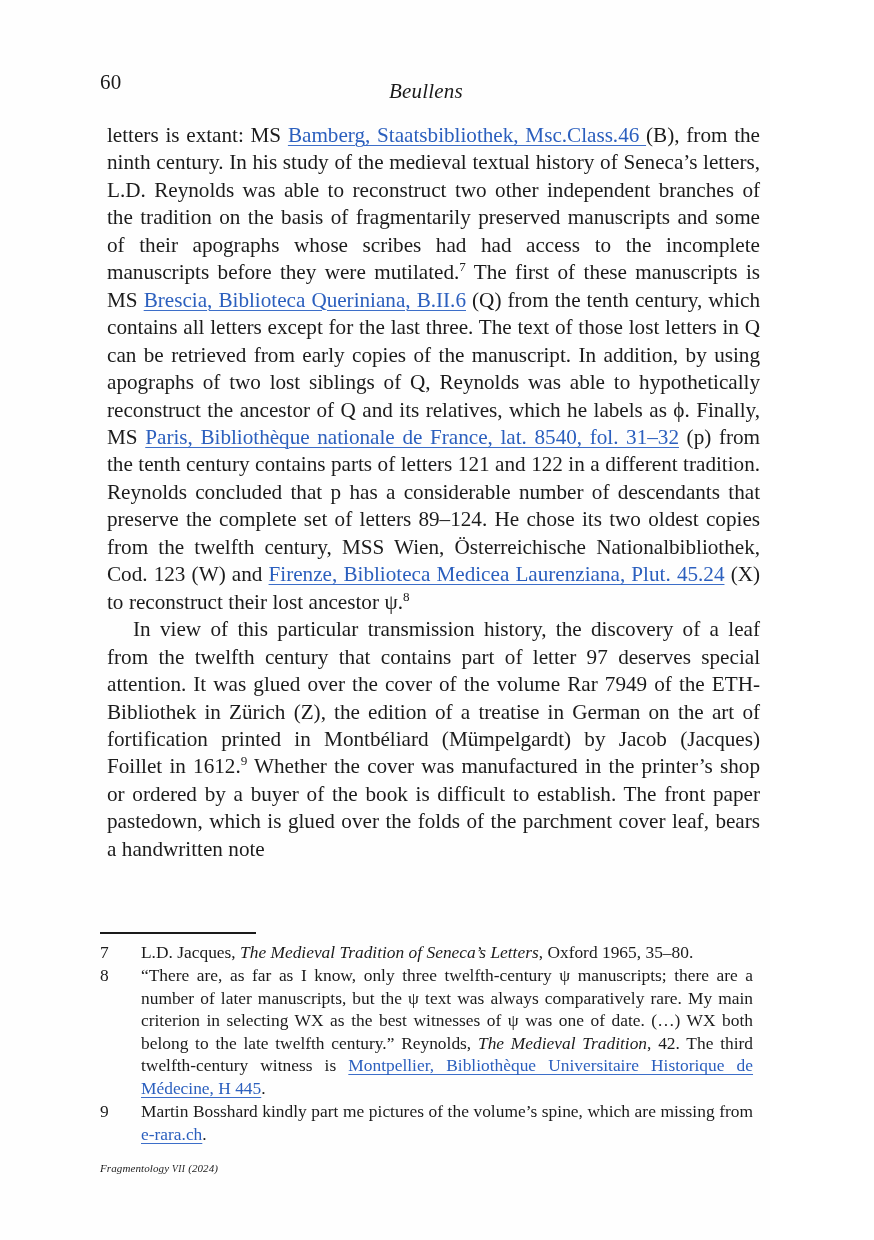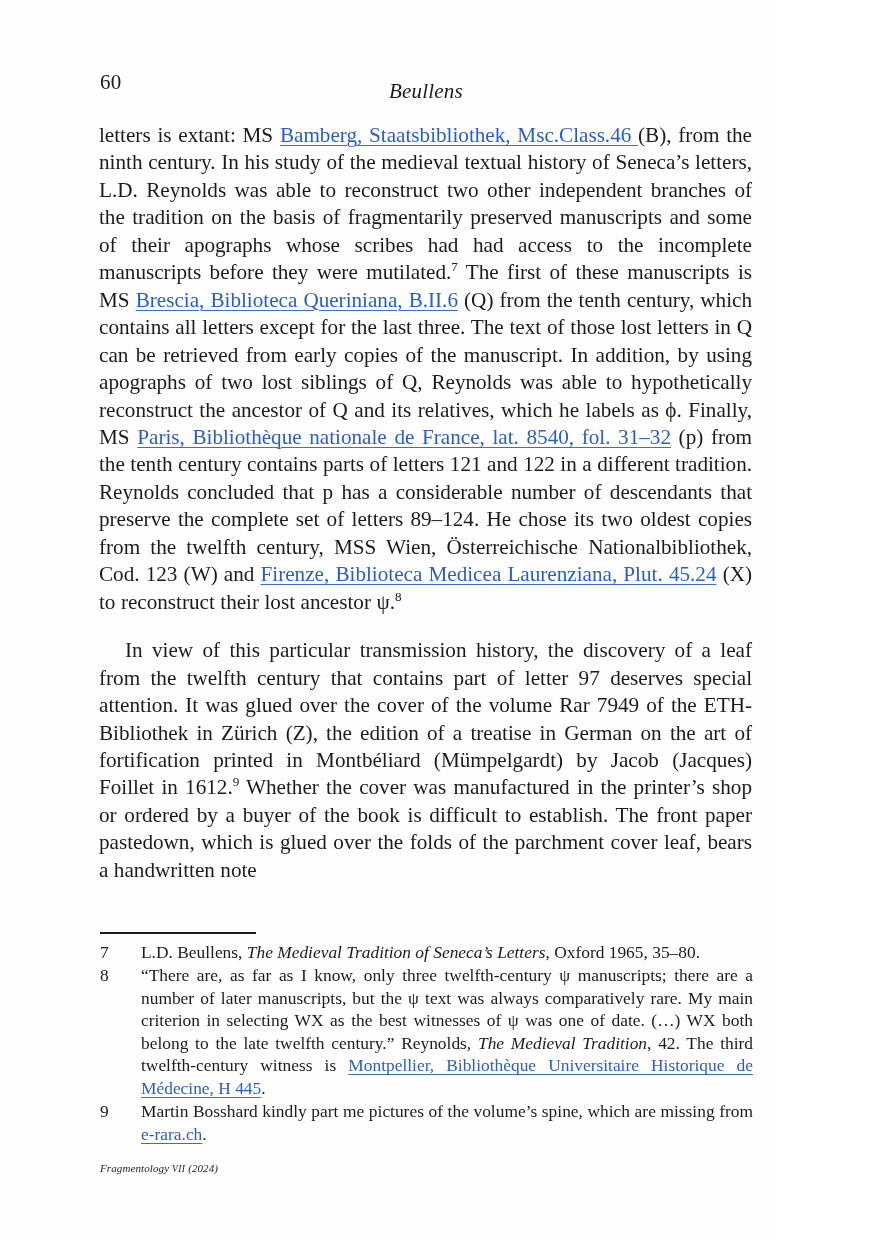--- a/index.html
+++ b/index.html
@@ -50,37 +50,36 @@
     font-style: italic;
     font-size: 21px;
     line-height: 28px;
     letter-spacing: 0.2px;
     color: #1a1a1a;
   }
 
   
   .body-block {
     position: absolute;
-    left: 99px;
+    left: 107px;
     top: 122px;
     width: 653px;
   }
   p.para {
     margin: 0;
     text-align: justify;
     font-size: 21.2px;
     line-height: 27.45px;
     letter-spacing: -0.02px;
     word-spacing: 0.2px;
     color: #1b1b1b;
     hyphens: manual;
   }
   p.para + p.para {
     text-indent: 26px;
-    margin-top: 21px;
   }
 
   a.ref, .ref {
     color: #2b5fbe;
     text-decoration: underline;
     text-decoration-thickness: 1px;
     text-underline-offset: 2.5px;
     text-decoration-color: #3c6ec9;
   }
 
@@ -159,21 +158,21 @@
 
     <p class="para"><span>In view of this particular transmission history, the discovery of a leaf from the twelfth century that contains part of letter 97 deserves special attention. It was glued over the cover of the volume Rar 7949 of the ETH-Bibliothek in Zürich (Z), the edition of a treatise in German on the art of fortification printed in Montbéliard (Mümpelgardt) by Jacob (Jacques) Foillet in 1612.</span><sup class="fnref">9</sup><span> Whether the cover was manufactured in the printer’s shop or ordered by a buyer of the book is difficult to establish. The front paper pastedown, which is glued over the folds of the parchment cover leaf, bears a handwritten note</span></p>
 
   </div>
 
   <div class="fn-rule"></div>
 
   <div class="footnotes">
 
     <div class="fn">
-      <span class="fn-num">7</span><span>L.D. Beullens, </span><i>The Medieval Tradition of Seneca’s Letters</i><span>, Oxford 1965, 35–80.</span>
+      <span class="fn-num">7</span><span>L.D. Jacques, </span><i>The Medieval Tradition of Seneca’s Letters</i><span>, Oxford 1965, 35–80.</span>
     </div>
 
     <div class="fn">
       <span class="fn-num">8</span><span>“There are, as far as I know, only three twelfth-century ψ manuscripts; there are a number of later manuscripts, but the ψ text was always comparatively rare. My main criterion in selecting WX as the best witnesses of ψ was one of date. (…) WX both belong to the late twelfth century.” Reynolds, </span><i>The Medieval Tradition</i><span>, 42. The third twelfth-century witness is </span><a class="ref" href="#">Montpellier, Bibliothèque Universitaire Historique de Médecine, H 445</a><span>.</span>
     </div>
 
     <div class="fn">
       <span class="fn-num">9</span><span>Martin Bosshard kindly part me pictures of the volume’s spine, which are missing from </span><a class="ref" href="#">e-rara.ch</a><span>.</span>
     </div>
 

